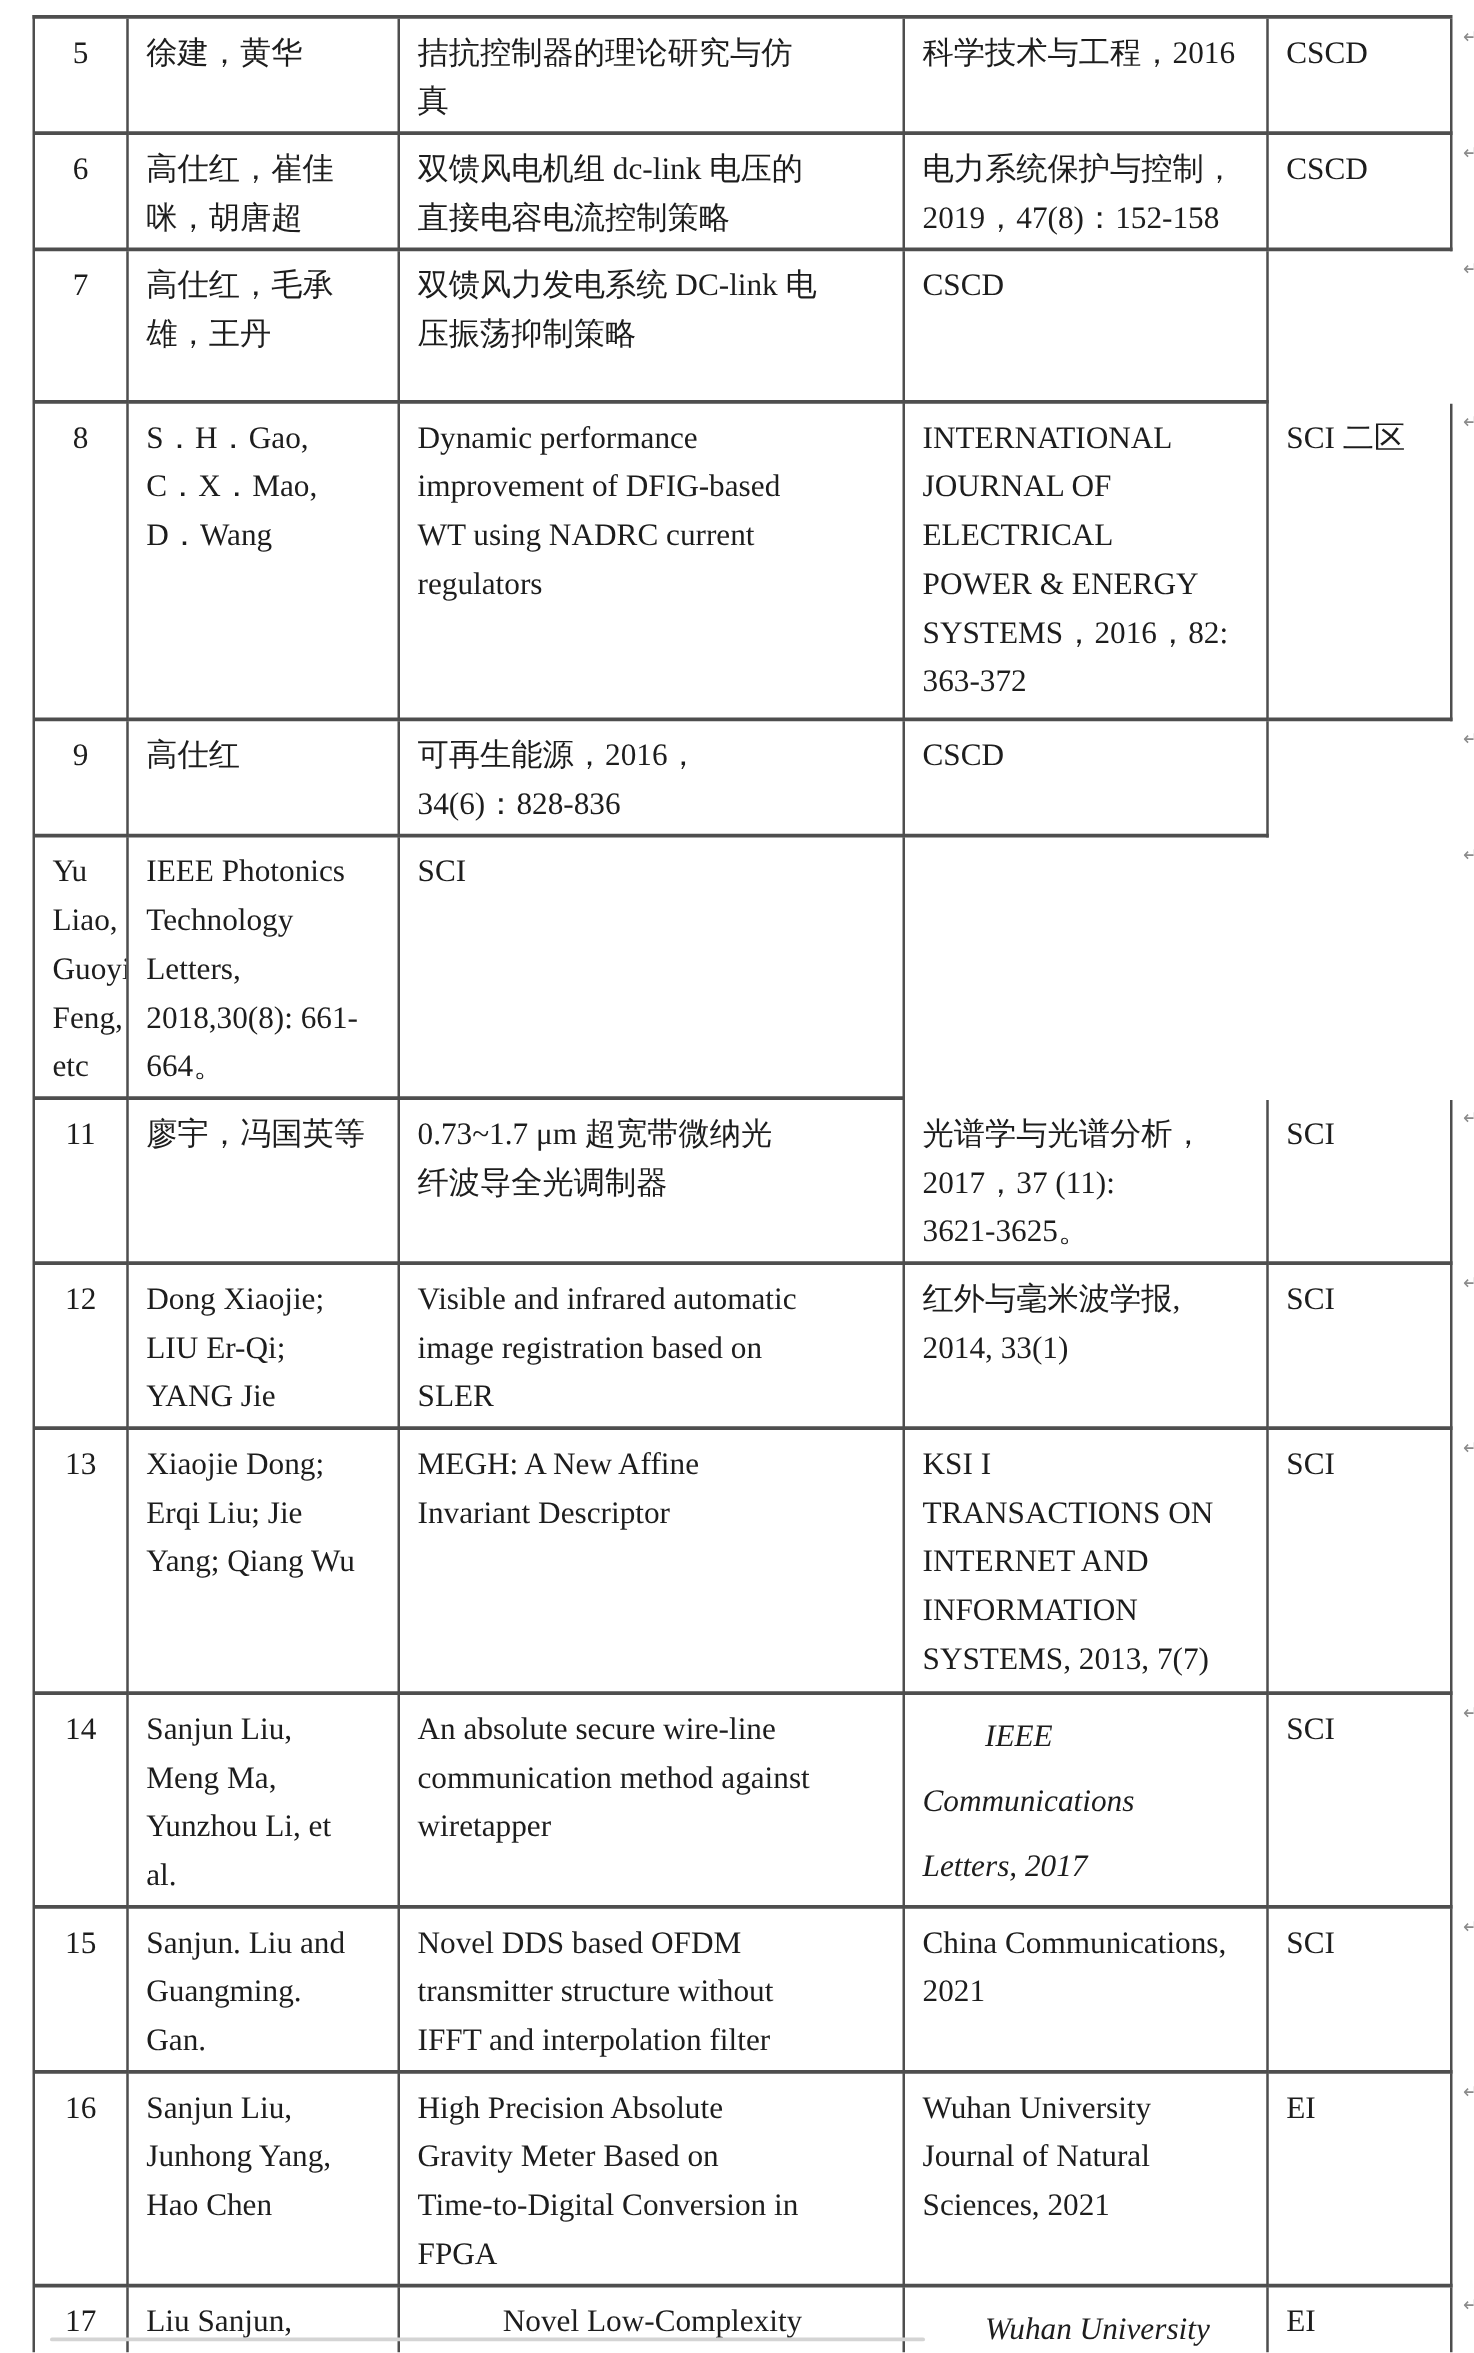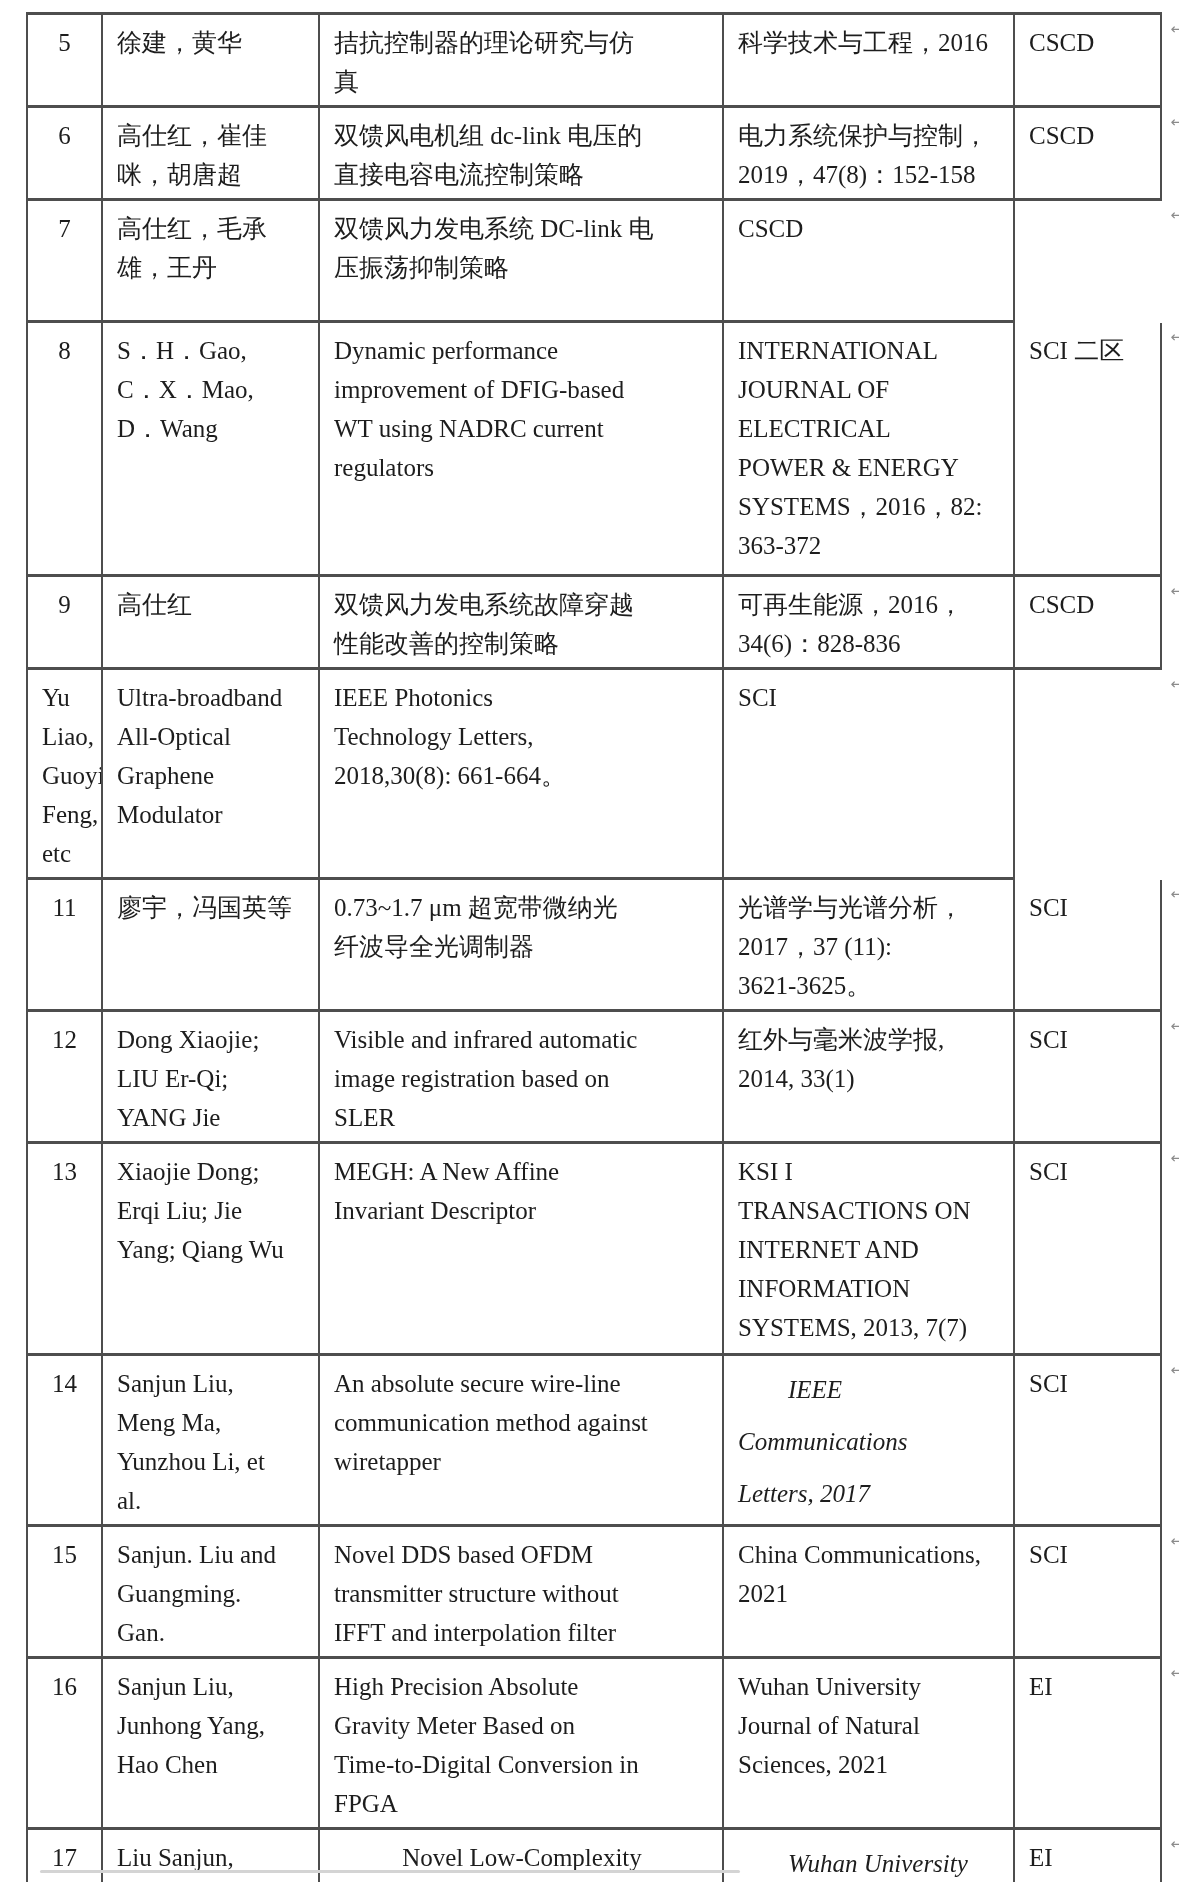--- a/index.html
+++ b/index.html
@@ -104,34 +104,30 @@
 POWER &amp; ENERGY
 SYSTEMS，2016，82:
 363-372</div>
       <div class="cell">SCI 二区</div>
       <span class="mark">↵</span>
     </div>
 
     <div class="row" style="min-height:85px">
       <div class="cell num">9</div>
       <div class="cell">高仕红</div>
-      <div class="cell">双馈风力发电系统故障穿越
-性能改善的控制策略</div>
       <div class="cell">可再生能源，2016，
 34(6)：828-836</div>
       <div class="cell">CSCD</div>
       <span class="mark">↵</span>
     </div>
 
     <div class="row" style="min-height:125px">
       <div class="cell">Yu Liao,
 Guoying Feng,
 etc</div>
-      <div class="cell">Ultra-broadband All-Optical
-Graphene Modulator</div>
       <div class="cell">IEEE Photonics
 Technology Letters,
 2018,30(8): 661-664。</div>
       <div class="cell">SCI</div>
       <span class="mark">↵</span>
     </div>
 
     <div class="row" style="min-height:125px">
       <div class="cell num">11</div>
       <div class="cell">廖宇，冯国英等</div>

